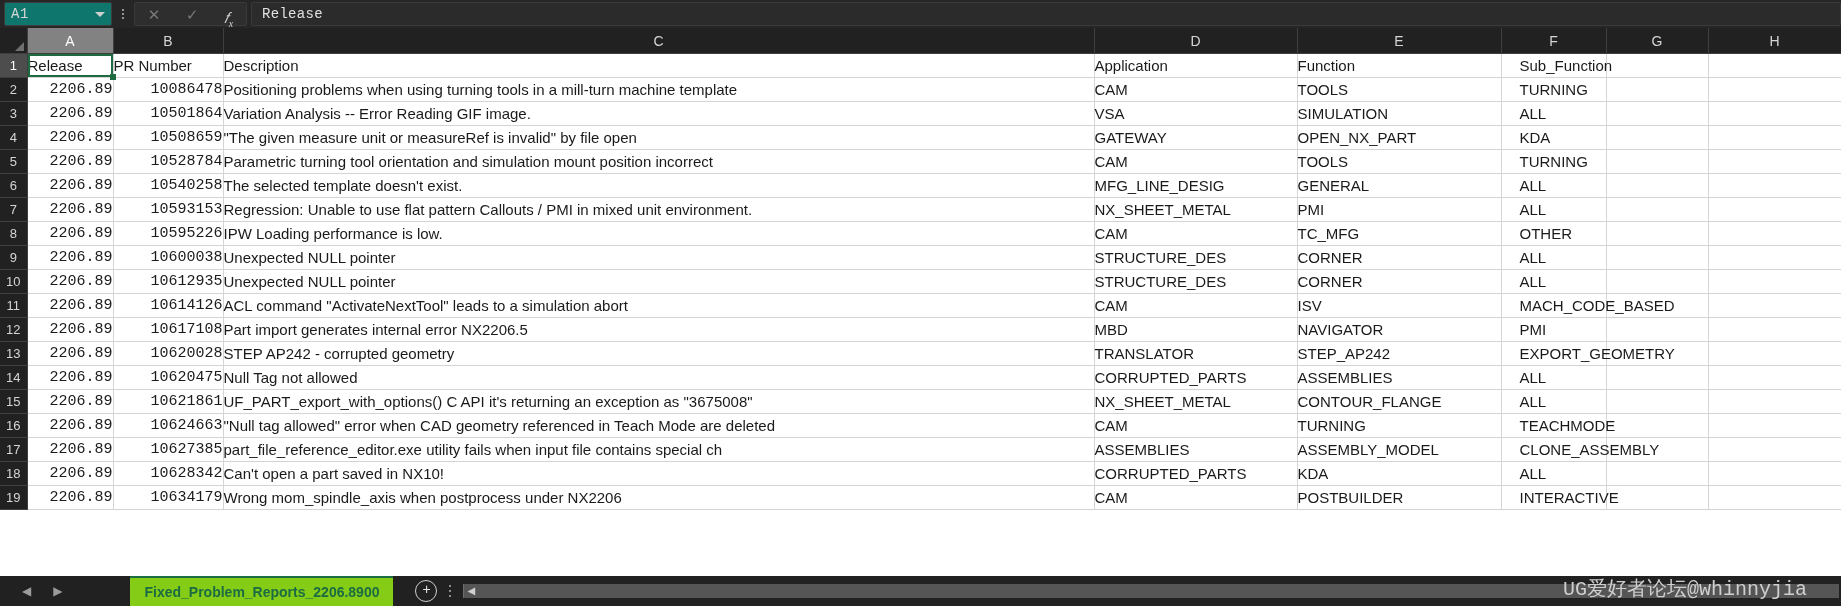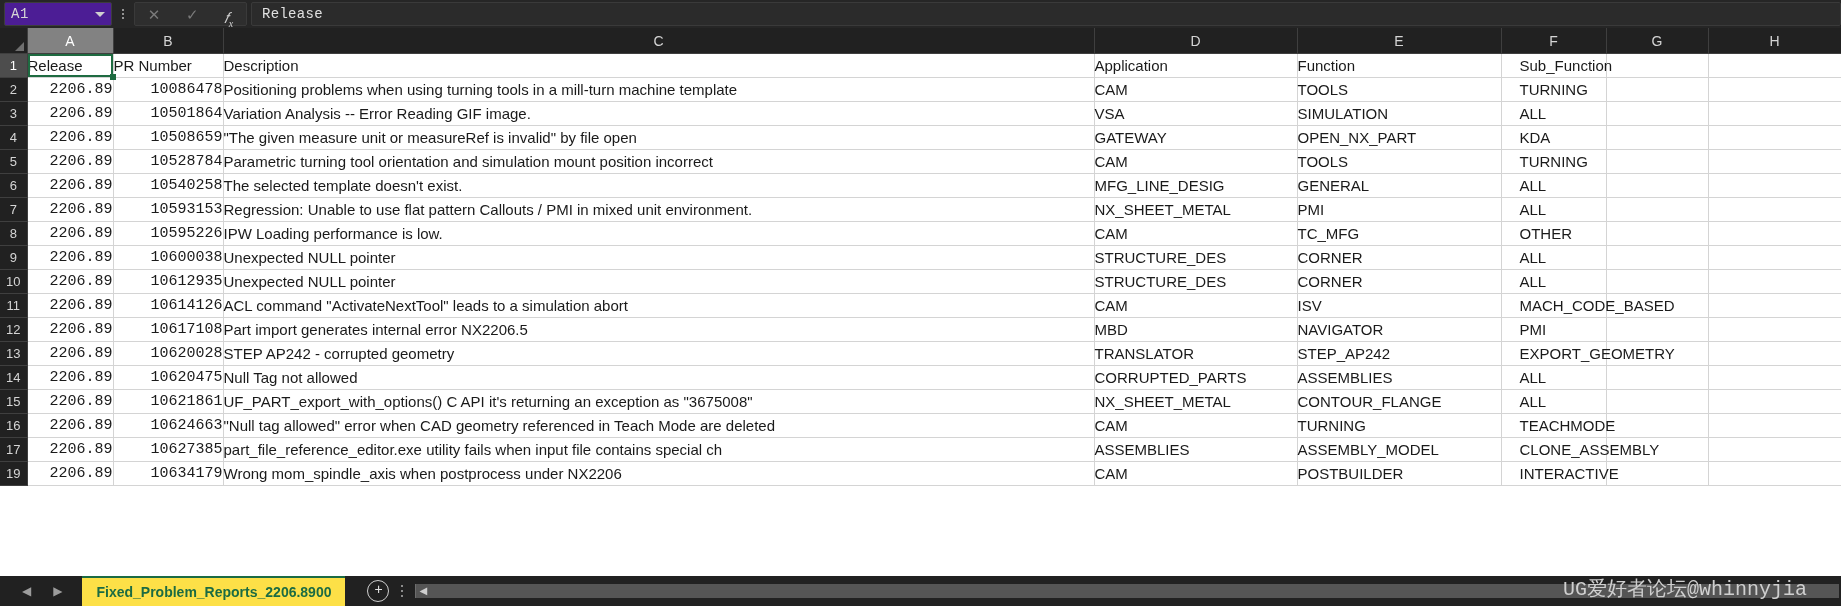--- a/index.html
+++ b/index.html
@@ -10,21 +10,21 @@
     -webkit-font-smoothing:antialiased;
   }
   .app{width:1841px;height:606px;display:flex;flex-direction:column;background:#212121;}
 
   
   .formula-bar{
     height:28px;min-height:28px;background:#262626;
     display:flex;align-items:stretch;padding:2px 0 2px 4px;box-sizing:border-box;
   }
   .namebox{
-    width:108px;background:#4c1d95;border:1px solid #3d3d3d;border-radius:2px;
+    width:108px;background:#0f766e;border:1px solid #3d3d3d;border-radius:2px;
     display:flex;align-items:center;justify-content:space-between;
     padding:0 6px;box-sizing:border-box;
   }
   .namebox-text{color:#d6d6d6;font-size:14px;font-family:"Liberation Mono",monospace;letter-spacing:.5px;}
   .chev{width:0;height:0;border-left:5px solid transparent;border-right:5px solid transparent;border-top:5px solid #cfcfcf;}
   .kebab{
     width:22px;display:flex;flex-direction:column;align-items:center;justify-content:center;gap:2px;
   }
   .kebab i{display:block;width:2px;height:2px;background:#b9b9b9;border-radius:50%;}
   .fxgroup{
@@ -95,23 +95,23 @@
   }
 
   
   .bottom{
     height:30px;min-height:30px;background:#212121;display:flex;align-items:center;
     box-sizing:border-box;position:relative;
   }
   .tabnav{display:flex;align-items:center;gap:22px;padding:0 20px 0 22px;}
   .tabnav .arr{color:#9c9c9c;font-size:12px;line-height:1;user-select:none;}
   .sheettab{
-    background:#fde047;color:#1b6b43;font-weight:bold;font-size:14px;
+    background:#84cc16;color:#1b6b43;font-weight:bold;font-size:14px;
     padding:5px 14px 6px 14px;border-top:2px solid #1b6b43;
-    display:flex;align-items:center;height:100%;box-sizing:border-box;
+    display:flex;align-items:center;height:100%;box-sizing:border-box;margin-left:48px;
   }
   .addsheet{
     margin-left:22px;width:20px;height:20px;border-radius:50%;
     border:1.5px solid #cfcfcf;color:#e6e6e6;font-size:14px;line-height:17px;text-align:center;
   }
   .hscroll-area{flex:1;display:flex;align-items:center;height:100%;padding-right:2px;}
   .hs-kebab{width:26px;display:flex;flex-direction:column;align-items:center;gap:3px;}
   .hs-kebab i{width:2px;height:2px;background:#b0b0b0;border-radius:50%;display:block;}
   .hscroll{
     flex:1;height:14px;background:#555555;display:flex;align-items:center;
@@ -399,20 +399,33 @@
             <td class="cell txt">part_file_reference_editor.exe utility fails when input file contains special ch</td>
             <td class="cell txt">ASSEMBLIES</td>
             <td class="cell txt">ASSEMBLY_MODEL</td>
             <td class="cell txt ovf">
               <span class="ovftext">CLONE_ASSEMBLY</span>
             </td>
             <td class="cell blank"></td>
             <td class="cell blank"></td>
           </tr>
           <tr>
+            <td class="rowhead">18</td>
+            <td class="cell num">2206.89</td>
+            <td class="cell num">10628342</td>
+            <td class="cell txt">Can't open a part saved in NX10!</td>
+            <td class="cell txt">CORRUPTED_PARTS</td>
+            <td class="cell txt">KDA</td>
+            <td class="cell txt ovf">
+              <span class="ovftext">ALL</span>
+            </td>
+            <td class="cell blank"></td>
+            <td class="cell blank"></td>
+          </tr>
+          <tr>
             <td class="rowhead">19</td>
             <td class="cell num">2206.89</td>
             <td class="cell num">10634179</td>
             <td class="cell txt">Wrong mom_spindle_axis when postprocess under NX2206</td>
             <td class="cell txt">CAM</td>
             <td class="cell txt">POSTBUILDER</td>
             <td class="cell txt ovf">
               <span class="ovftext">INTERACTIVE</span>
             </td>
             <td class="cell blank"></td>

